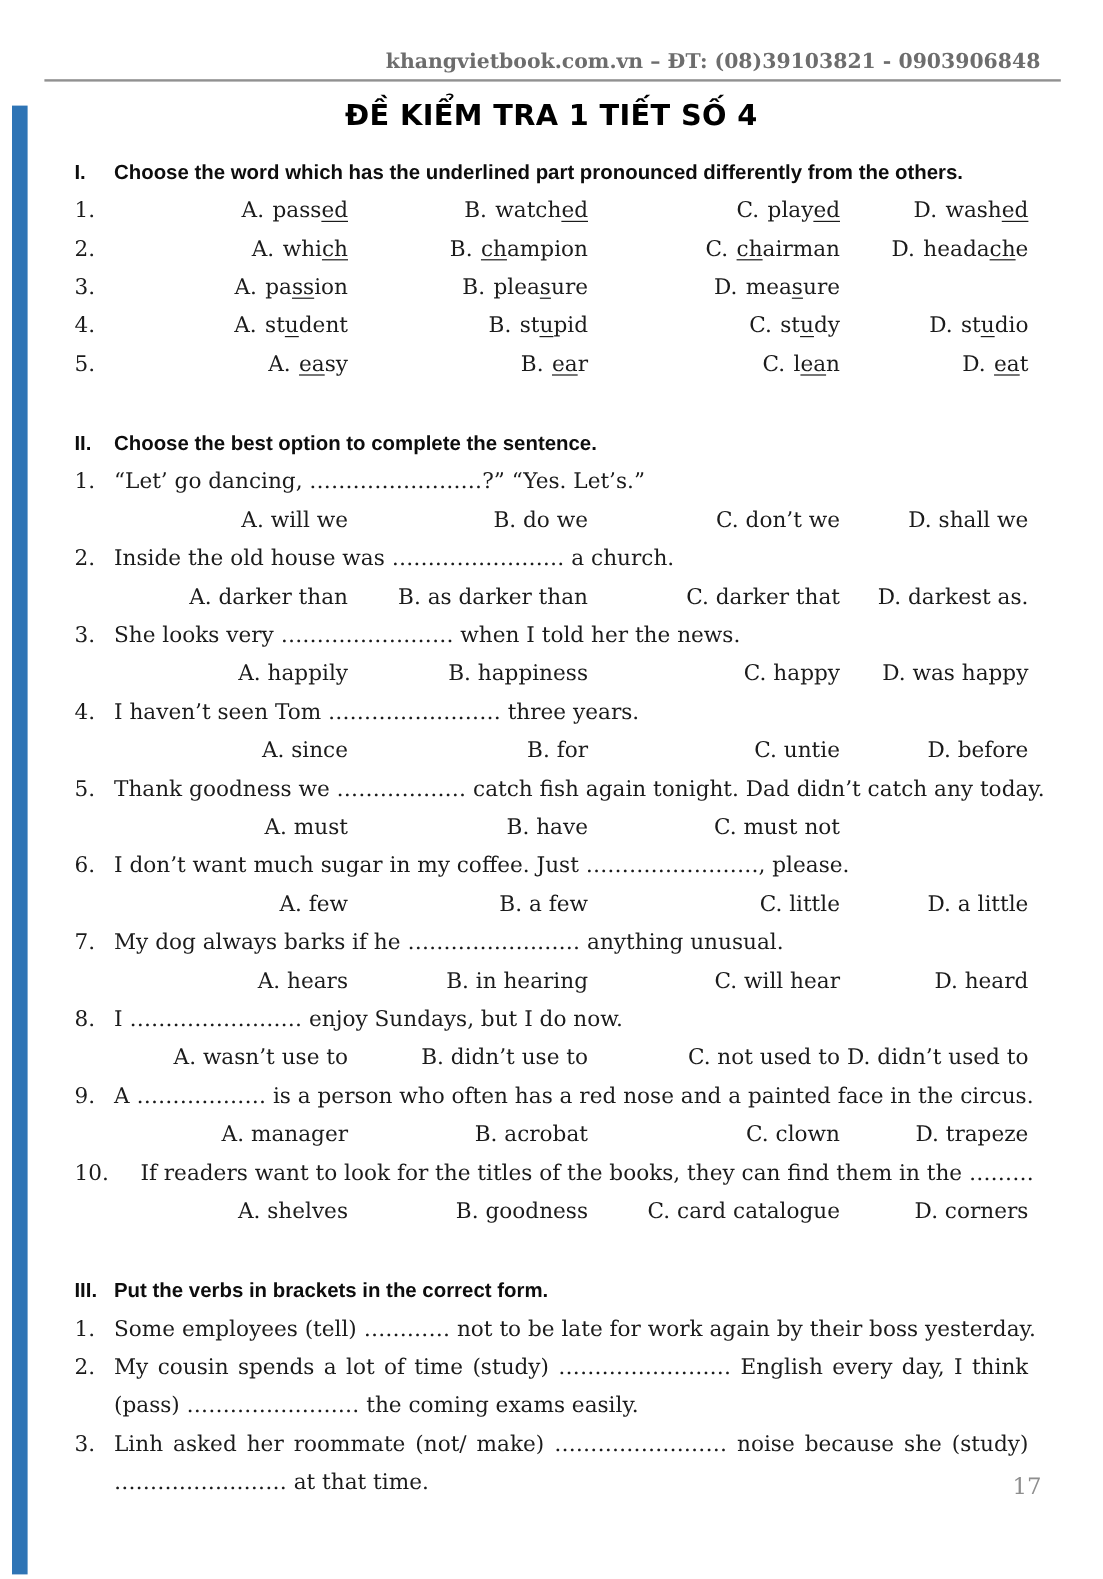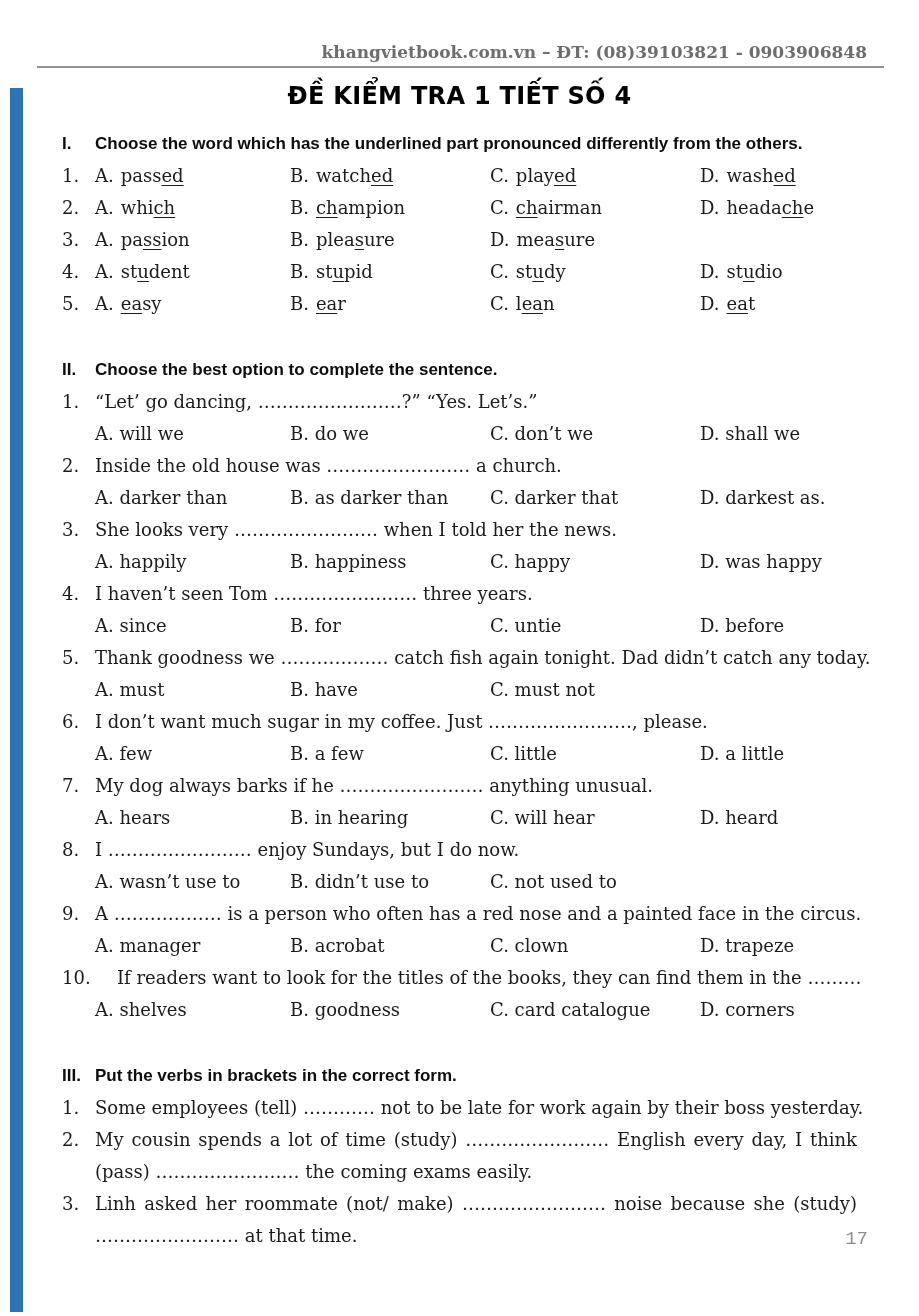--- a/index.html
+++ b/index.html
@@ -28,21 +28,21 @@
   .sec-head .num { flex: none; width: 33px; }
   .sec-head .sec-title { flex: 1; }
 
   .row { display: flex; height: 32px; line-height: 32px; font-size: 18px; white-space: nowrap; }
   .row .num { flex: none; width: 33px; }
   .line-text { flex: 1 1 auto; min-width: 0; }
   .line-text.justify { text-align: justify; text-align-last: justify; white-space: normal; overflow: hidden; }
   .q-indent { padding-left: 22px; }
 
   .opts { flex: 1; display: grid; grid-template-columns: 195px 200px 210px 1fr; }
-  .opt { overflow: visible; white-space: nowrap; }
+  .opt { overflow: visible; white-space: nowrap; text-align: right; }
   .opt-label { margin-right: 7px; }
   u { text-decoration: underline; text-underline-offset: 3px; text-decoration-thickness: 1.4px; }
 
   .page-number { position: absolute; top: 1228px; right: 51px;
     font-family: "DejaVu Serif", serif; font-size: 19px; color: #8e8e8e; }
 </style>
 </head>
 <body>
 
 <div class="page">
@@ -210,20 +210,21 @@
           <div class="row">
             <span class="num">8.</span>
             <span class="line-text">I …………………… enjoy Sundays, but I do now.</span>
           </div>
           <div class="row">
             <span class="num"></span>
             <div class="opts">
               <span class="opt">A. wasn’t use to</span>
               <span class="opt">B. didn’t use to</span>
               <span class="opt">C. not used to</span>
+              <span class="opt">D. didn’t used to</span>
             </div>
           </div>
           <div class="row">
             <span class="num">9.</span>
             <span class="line-text">A ……………… is a person who often has a red nose and a painted face in the circus.</span>
           </div>
           <div class="row">
             <span class="num"></span>
             <div class="opts">
               <span class="opt">A. manager</span>
@@ -272,15 +273,15 @@
           </div>
           <div class="row">
             <span class="num"></span>
             <span class="line-text">…………………… at that time.</span>
           </div>
         </div>
     </section>
 
   </div>
 
-  <div class="page-number" style="color: rgb(142, 142, 142); font-family: Liberation Mono, monospace;">17</div>
+  <div class="page-number" style="color: rgb(142, 142, 142);">17</div>
 
 </div>
 
 </body></html>

